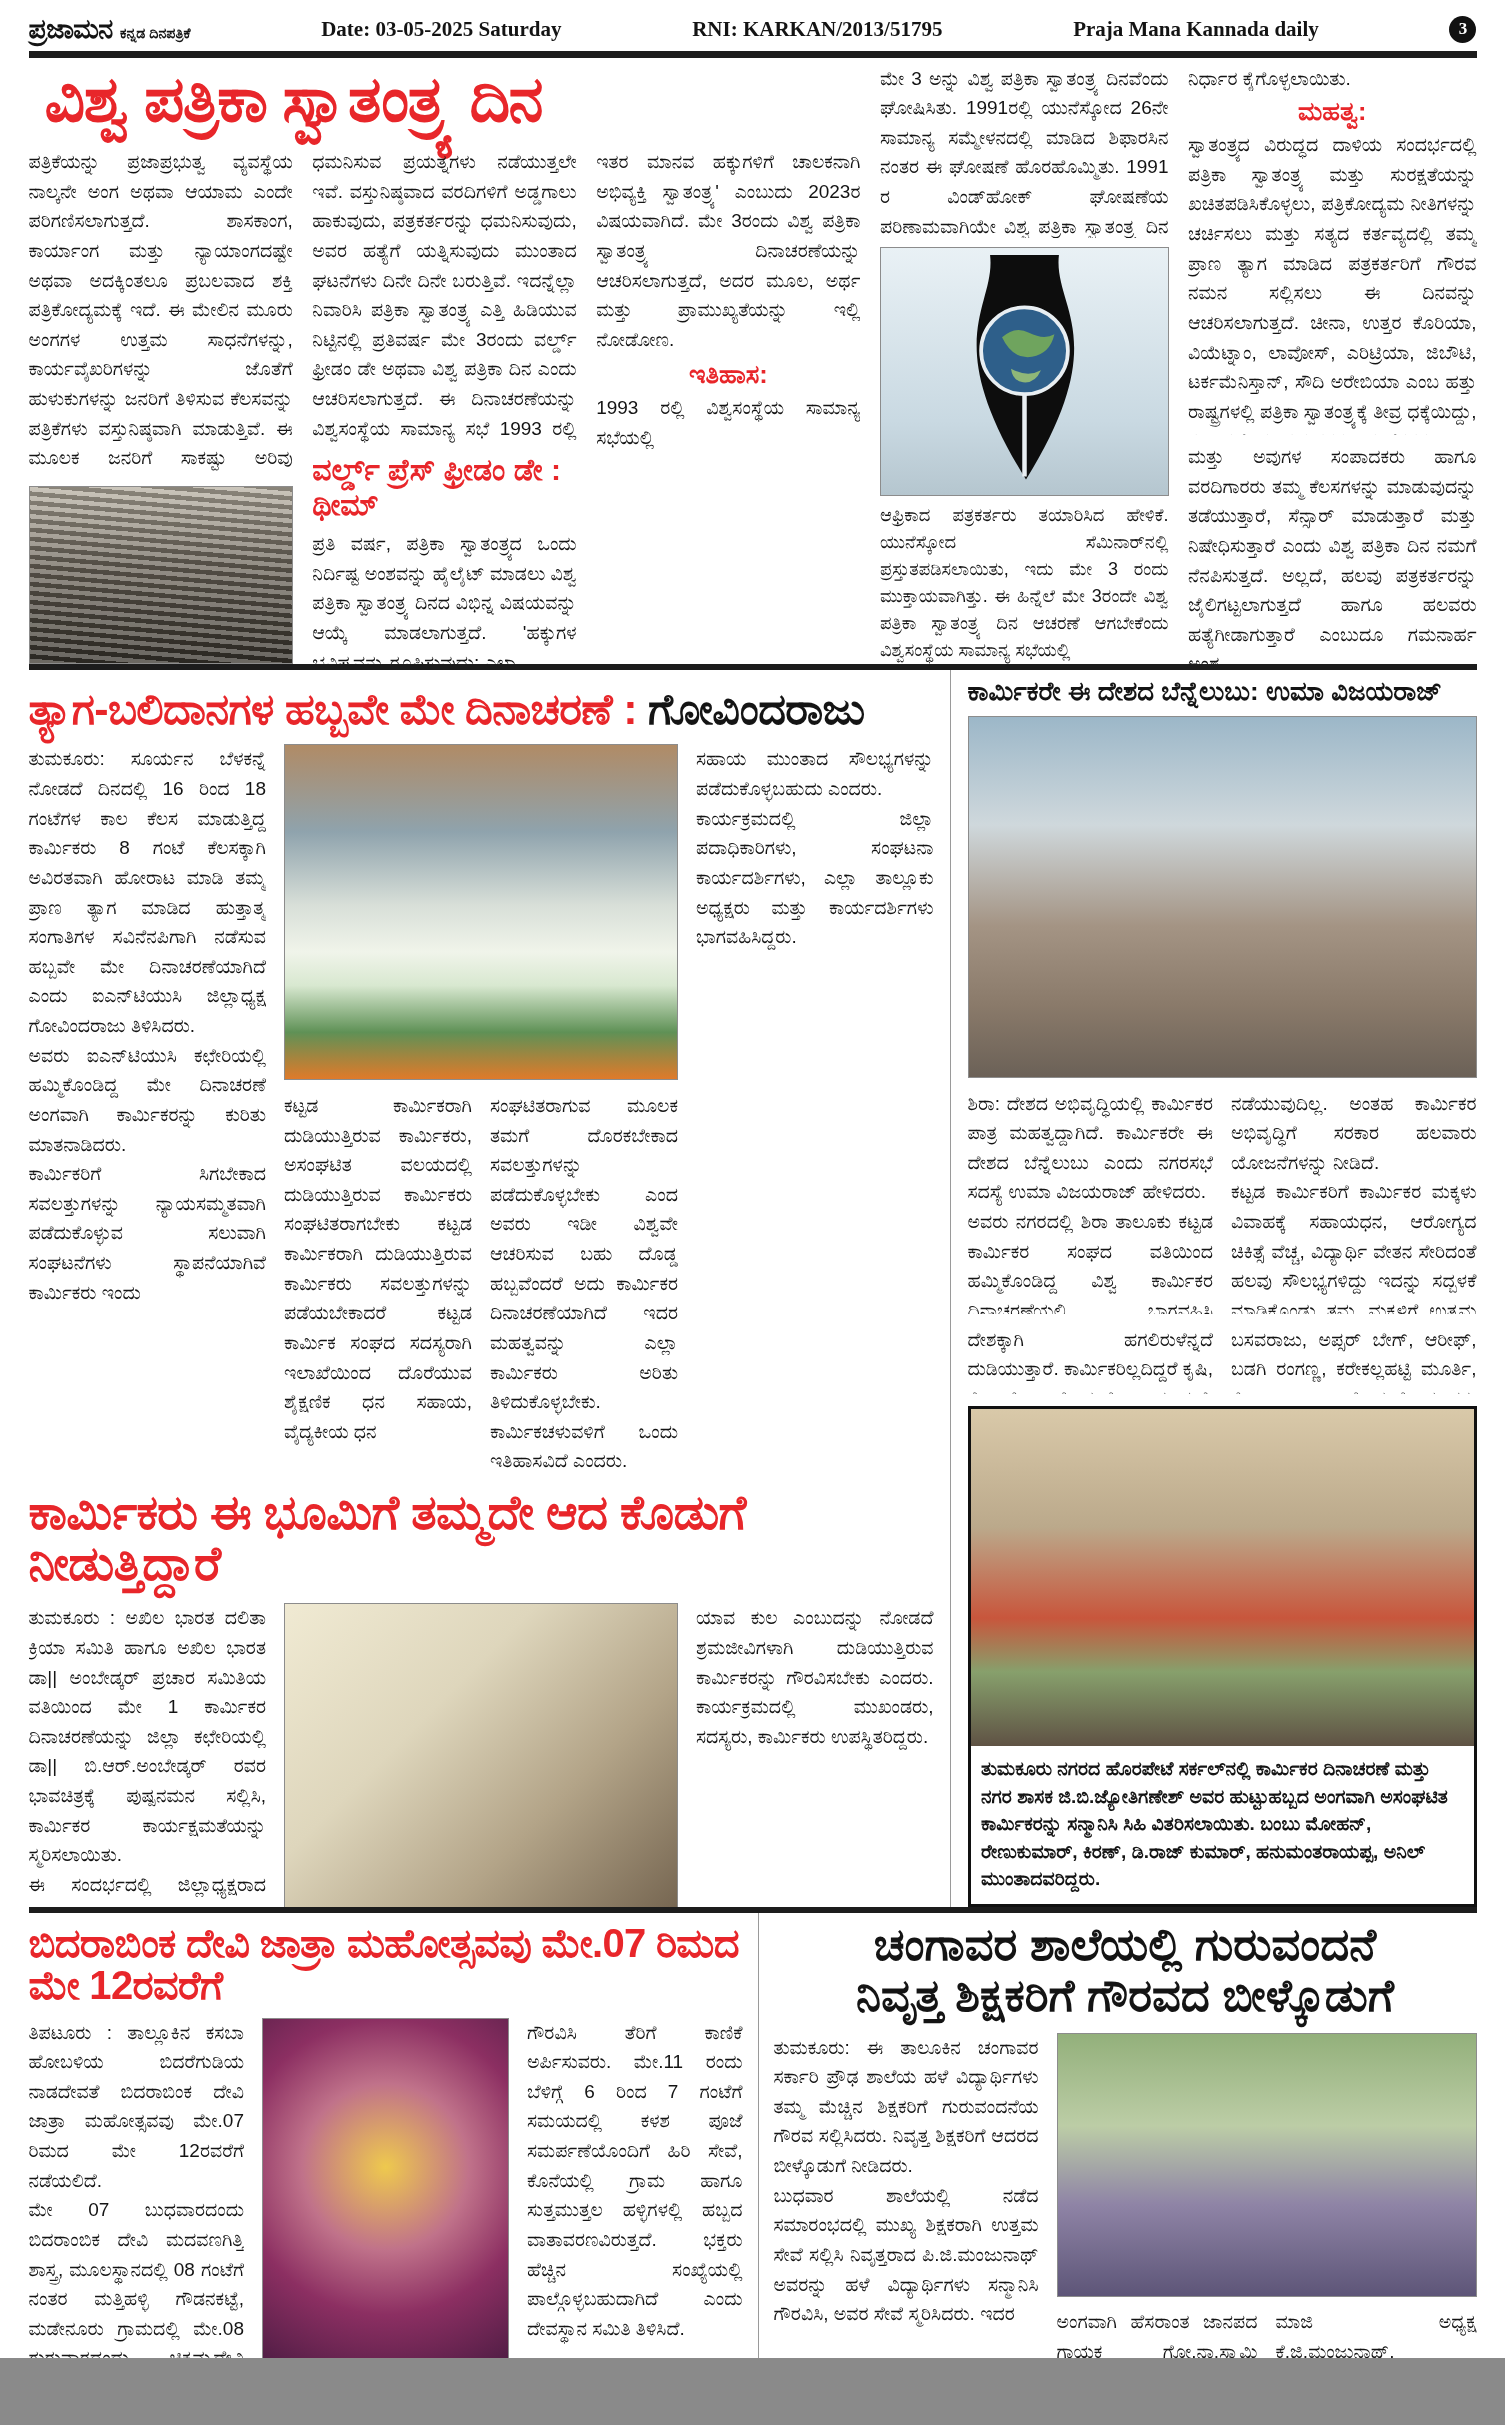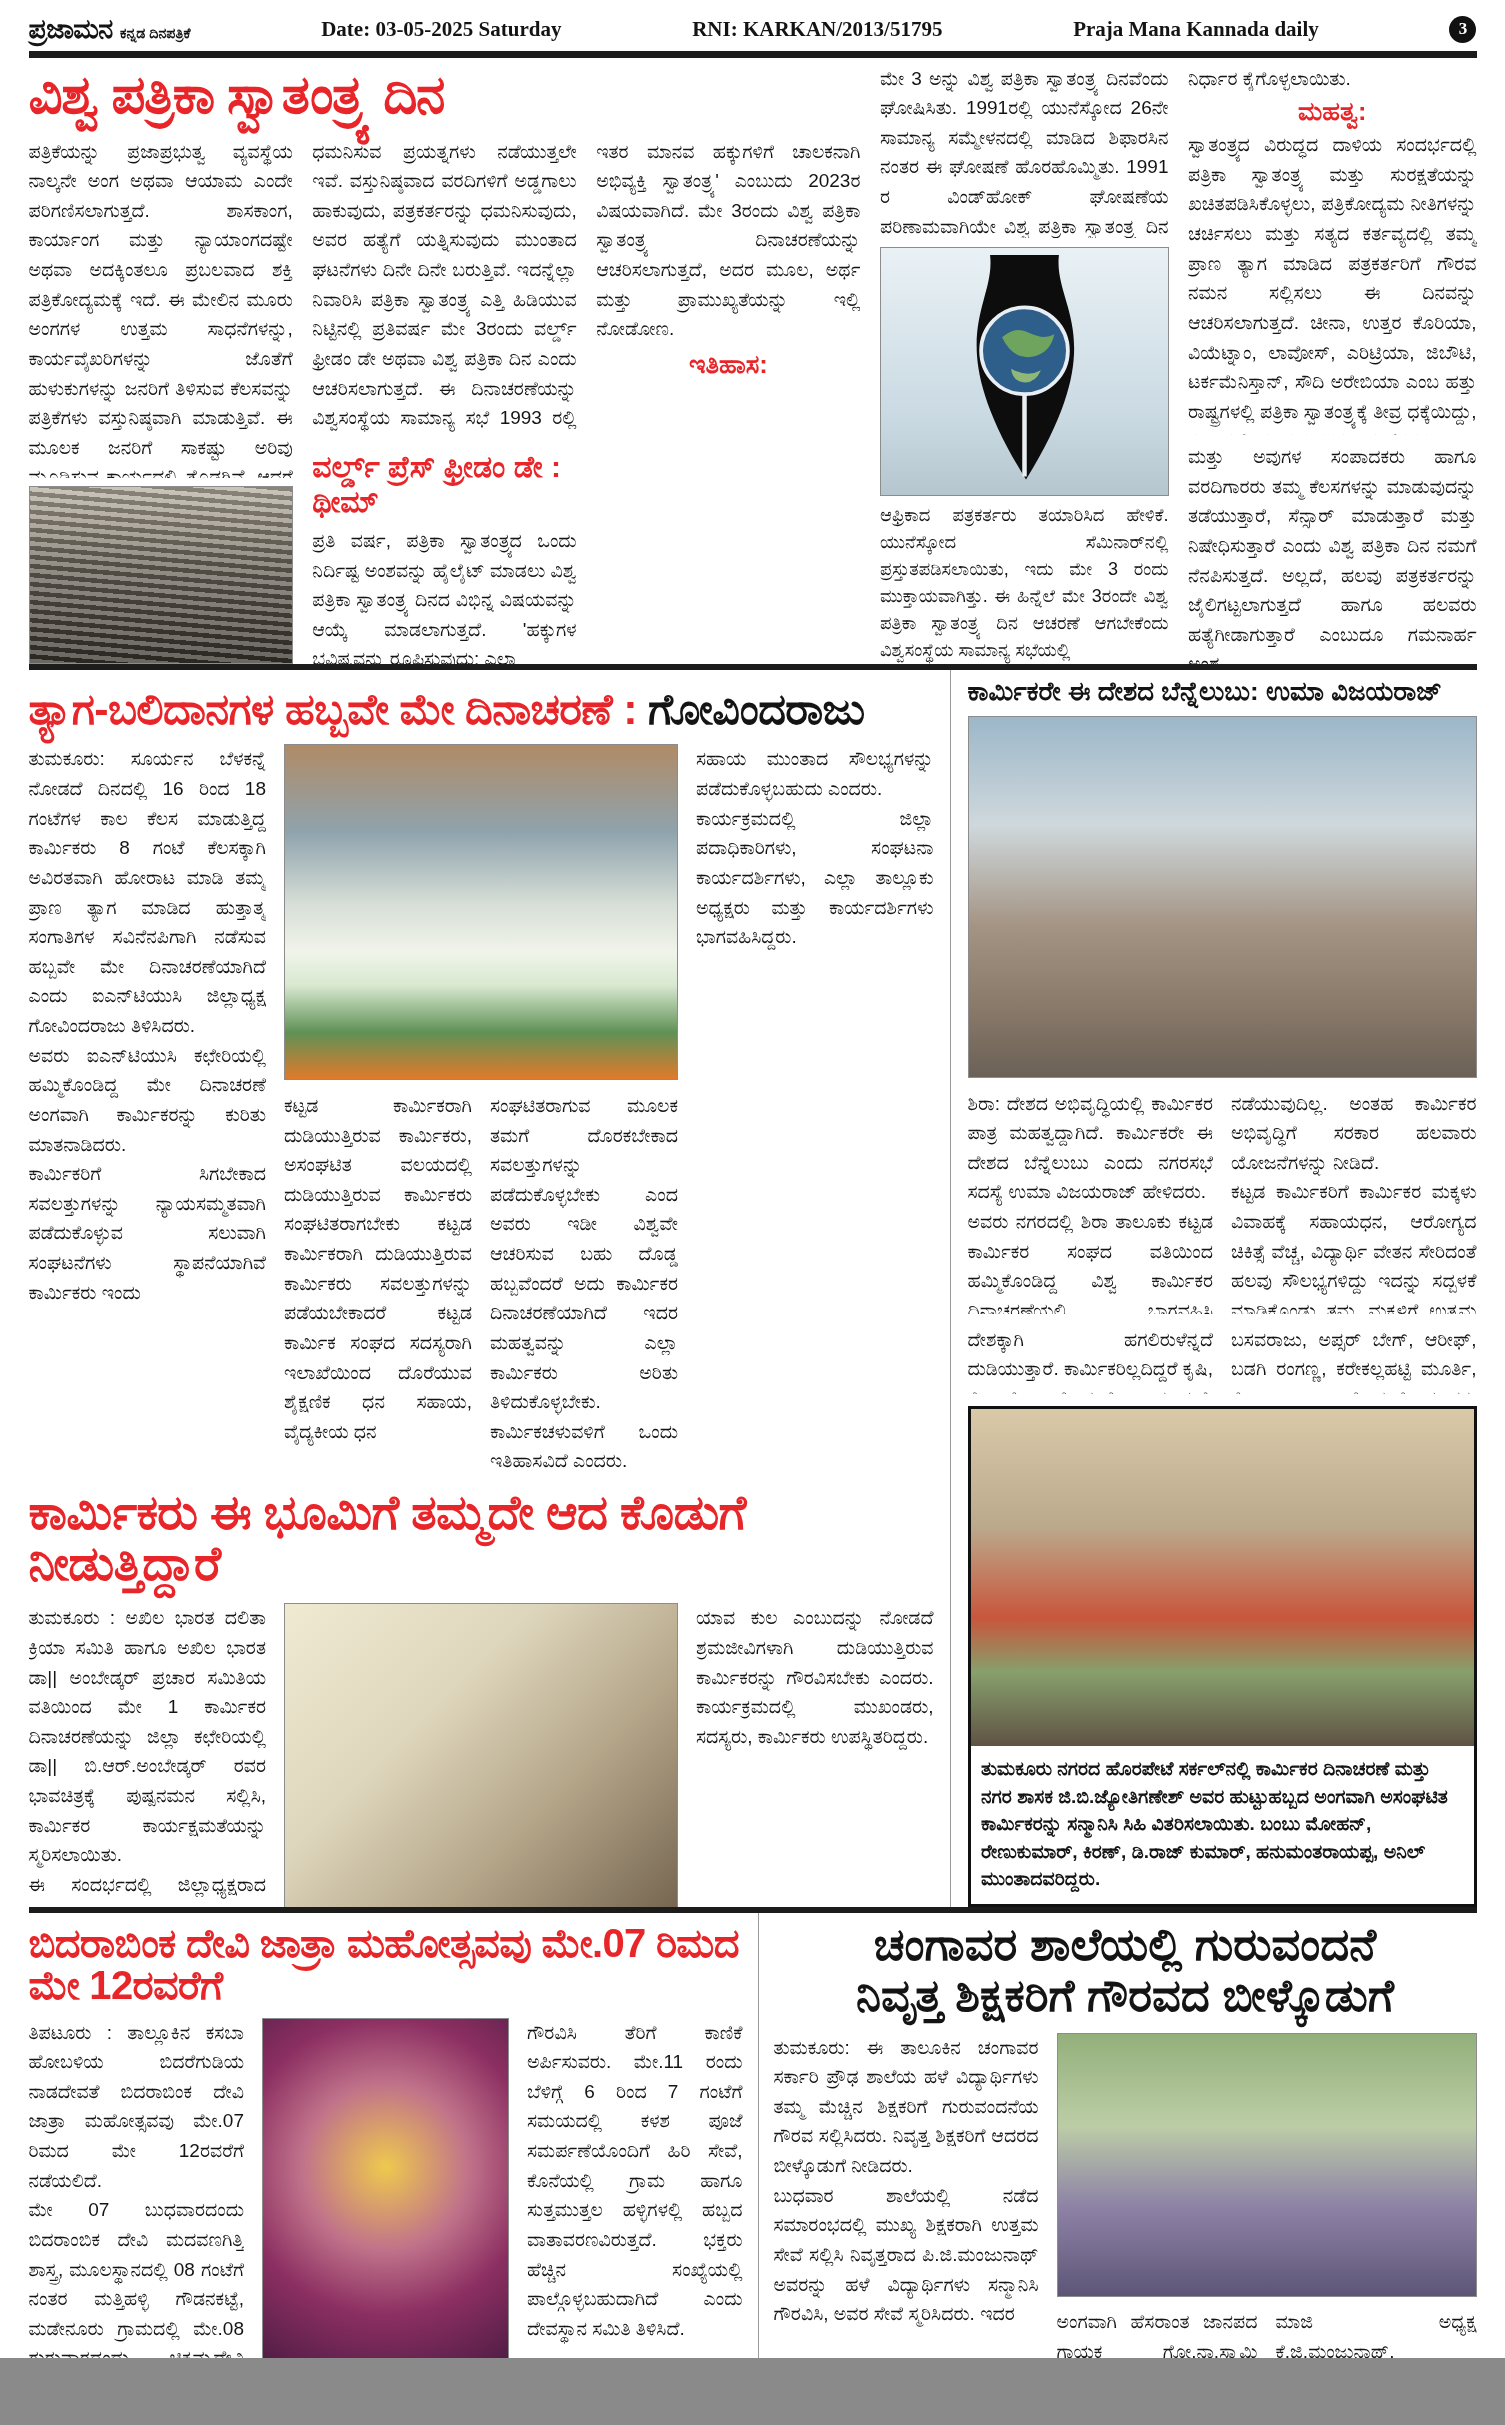--- a/index.html
+++ b/index.html
@@ -14,21 +14,21 @@
   .pgbadge{width:27px;height:27px;border-radius:50%;background:#111;color:#fff;display:flex;align-items:center;justify-content:center;
            font-size:17px;font-weight:bold;font-family:"Liberation Serif",serif;}
   
   .bt{font-size:19px;line-height:1.56;text-align:justify;white-space:pre-line;overflow:hidden;}
   .cap{font-size:19px;line-height:1.45;font-weight:bold;white-space:pre-line;}
   .subr{color:#e8262a;font-weight:bold;font-size:25.5px;text-align:center;margin:6px 0 3px;}
   .subr.big{font-size:30px;text-align:left;margin:10.5px 0 6px;}
   
   .lead{display:flex;gap:19.5px;height:600px;overflow:hidden;padding-top:6px;}
   .lead-left{width:832px;flex:none;display:flex;flex-direction:column;}
-  .lead-head{color:#e8262a;font-size:53px;line-height:1.04;font-weight:bold;margin:3px 0 15px;letter-spacing:-1.5px;}
+  .lead-head{color:#e8262a;font-size:63px;line-height:1.04;font-weight:bold;margin:3px 16px 15px;letter-spacing:-1.5px;}
   .cols3{display:flex;gap:19.5px;flex:1;overflow:hidden;}
   .col{flex:1;display:flex;flex-direction:column;overflow:hidden;}
   .lead-right{flex:1;display:flex;gap:19.5px;overflow:hidden;}
   
   .ph{border:0.7px solid #8c8c8c;flex:none;position:relative;overflow:hidden;}
   .ph-news{height:176px;margin-top:7.5px;background:
       repeating-linear-gradient(5deg,rgba(255,255,255,.25) 0 4.5px,rgba(0,0,0,.25) 4.5px 9px),
       linear-gradient(180deg,#b9b2a4,#6e675c 45%,#38342d);}
   .ph-pen{height:247px;margin:9px 0 6px;background:linear-gradient(180deg,#e9f1f5,#c9d9e2 70%,#b5c6cf);display:flex;align-items:center;justify-content:center;}
   .ph-crowd1{height:334px;background:
@@ -91,20 +91,21 @@
           <div class="ph ph-news"></div>
         </div>
         <div class="col">
           <div class="bt">ಧಮನಿಸುವ ಪ್ರಯತ್ನಗಳು ನಡೆಯುತ್ತಲೇ ಇವೆ. ವಸ್ತುನಿಷ್ಠವಾದ ವರದಿಗಳಿಗೆ ಅಡ್ಡಗಾಲು ಹಾಕುವುದು, ಪತ್ರಕರ್ತರನ್ನು ಧಮನಿಸುವುದು, ಅವರ ಹತ್ಯೆಗೆ ಯತ್ನಿಸುವುದು ಮುಂತಾದ ಘಟನೆಗಳು ದಿನೇ ದಿನೇ ಬರುತ್ತಿವೆ. ಇದನ್ನೆಲ್ಲಾ ನಿವಾರಿಸಿ ಪತ್ರಿಕಾ ಸ್ವಾತಂತ್ರ್ಯ ಎತ್ತಿ ಹಿಡಿಯುವ ನಿಟ್ಟಿನಲ್ಲಿ ಪ್ರತಿವರ್ಷ ಮೇ 3ರಂದು ವರ್ಲ್ಡ್ ಫ್ರೀಡಂ ಡೇ ಅಥವಾ ವಿಶ್ವ ಪತ್ರಿಕಾ ದಿನ ಎಂದು ಆಚರಿಸಲಾಗುತ್ತದೆ. ಈ ದಿನಾಚರಣೆಯನ್ನು ವಿಶ್ವಸಂಸ್ಥೆಯ ಸಾಮಾನ್ಯ ಸಭೆ 1993 ರಲ್ಲಿ ಸ್ಥಾಪಿಸಿತು.</div>
           <div class="subr big">ವರ್ಲ್ಡ್ ಪ್ರೆಸ್ ಫ್ರೀಡಂ ಡೇ : ಥೀಮ್</div>
           <div class="bt">ಪ್ರತಿ ವರ್ಷ, ಪತ್ರಿಕಾ ಸ್ವಾತಂತ್ರ್ಯದ ಒಂದು ನಿರ್ದಿಷ್ಟ ಅಂಶವನ್ನು ಹೈಲೈಟ್ ಮಾಡಲು ವಿಶ್ವ ಪತ್ರಿಕಾ ಸ್ವಾತಂತ್ರ್ಯ ದಿನದ ವಿಭಿನ್ನ ವಿಷಯವನ್ನು ಆಯ್ಕೆ ಮಾಡಲಾಗುತ್ತದೆ. 'ಹಕ್ಕುಗಳ ಭವಿಷ್ಯವನ್ನು ರೂಪಿಸುವುದು: ಎಲ್ಲಾ</div>
         </div>
         <div class="col">
           <div class="bt">ಇತರ ಮಾನವ ಹಕ್ಕುಗಳಿಗೆ ಚಾಲಕನಾಗಿ ಅಭಿವ್ಯಕ್ತಿ ಸ್ವಾತಂತ್ರ್ಯ' ಎಂಬುದು 2023ರ ವಿಷಯವಾಗಿದೆ. ಮೇ 3ರಂದು ವಿಶ್ವ ಪತ್ರಿಕಾ ಸ್ವಾತಂತ್ರ್ಯ ದಿನಾಚರಣೆಯನ್ನು ಆಚರಿಸಲಾಗುತ್ತದೆ, ಅದರ ಮೂಲ, ಅರ್ಥ ಮತ್ತು ಪ್ರಾಮುಖ್ಯತೆಯನ್ನು ಇಲ್ಲಿ ನೋಡೋಣ.</div>
           <div class="subr">ಇತಿಹಾಸ:</div>
+          <div class="bt">1993 ರಲ್ಲಿ ವಿಶ್ವಸಂಸ್ಥೆಯ ಸಾಮಾನ್ಯ ಸಭೆಯಲ್ಲಿ</div>
         </div>
       </div>
     </div>
     <div class="lead-right">
       <div class="col">
         <div class="bt">ಮೇ 3 ಅನ್ನು ವಿಶ್ವ ಪತ್ರಿಕಾ ಸ್ವಾತಂತ್ರ್ಯ ದಿನವೆಂದು ಘೋಷಿಸಿತು. 1991ರಲ್ಲಿ ಯುನೆಸ್ಕೋದ 26ನೇ ಸಾಮಾನ್ಯ ಸಮ್ಮೇಳನದಲ್ಲಿ ಮಾಡಿದ ಶಿಫಾರಸಿನ ನಂತರ ಈ ಘೋಷಣೆ ಹೊರಹೊಮ್ಮಿತು. 1991 ರ ವಿಂಡ್‌ಹೋಕ್ ಘೋಷಣೆಯ ಪರಿಣಾಮವಾಗಿಯೇ ವಿಶ್ವ ಪತ್ರಿಕಾ ಸ್ವಾತಂತ್ರ್ಯ ದಿನ ಆಚರಿಸುವ ನಿರ್ಧಾರ ಮಾಡಲಾಯಿತು. 1991 ರಲ್ಲಿ ಪತ್ರಿಕಾ ಸ್ವಾತಂತ್ರ್ಯದ ಬಗ್ಗೆ</div>
         <div class="ph ph-pen">
           <svg width="195" height="232" viewBox="0 0 260 310">
             <path d="M130 0 L176 0 C168 70 250 110 132 300 C14 110 92 70 84 0 Z" fill="#0d0d0d"></path>
             <circle cx="130" cy="128" r="58" fill="#2e5f8a" stroke="#e8eef2" stroke-width="5"></circle>

